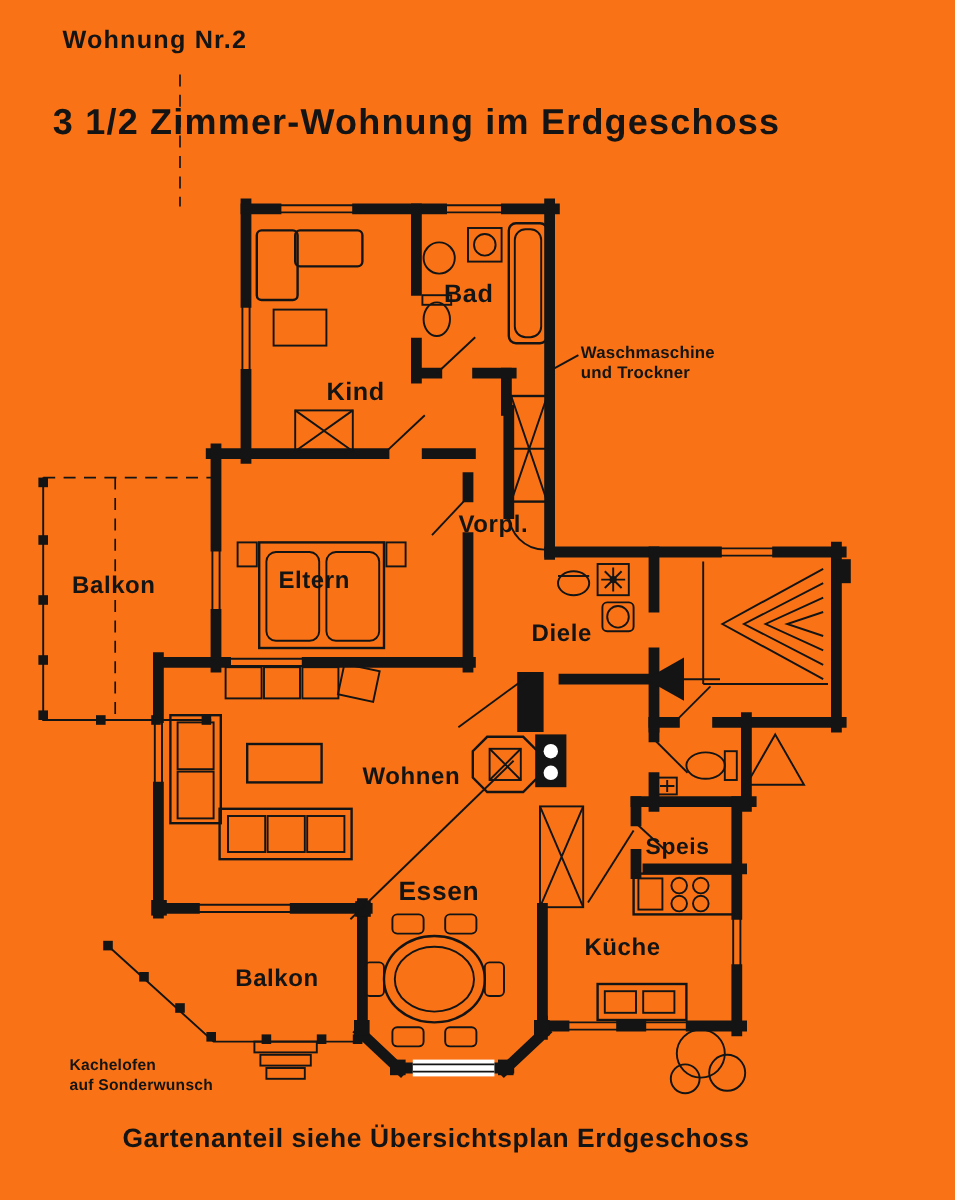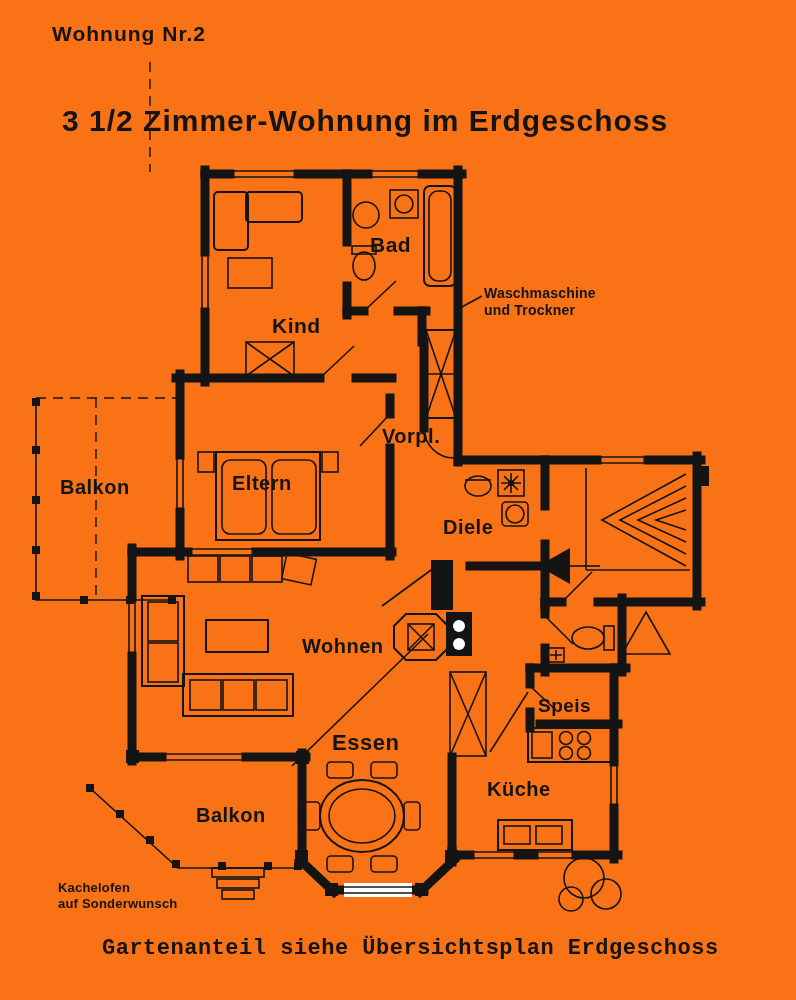--- a/index.html
+++ b/index.html
@@ -4,24 +4,24 @@
 <style>
   html,body{margin:0;padding:0;background:#ffffff;}
   .page{
     position:relative;width:796px;height:1000px;background:#f97316;
     font-family:"Liberation Sans", sans-serif;color:#141414;overflow:hidden;
   }
   .subtitle{
     position:absolute;left:52px;top:22px;font-size:21px;font-weight:700;letter-spacing:1px;
   }
   .title{
-    position:absolute;left:44px;top:86px;font-size:30px;font-weight:700;letter-spacing:1px;margin:18px;
+    position:absolute;left:44px;top:86px;font-size:30px;font-weight:700;letter-spacing:1px;margin:0;
   }
   .footer-note{
-    position:absolute;left:102px;top:936px;font-size:22px;font-weight:700;letter-spacing:0.5px;font-family:Liberation Mono, monospace;
+    position:absolute;left:102px;top:936px;font-size:22px;font-weight:700;letter-spacing:0.5px;
   }
   svg{position:absolute;left:0;top:0;}
   .wall{stroke:#141414;stroke-width:9;fill:none;stroke-linecap:square;}
   .thin{stroke:#141414;stroke-width:1.6;fill:none;}
   .thin2{stroke:#141414;stroke-width:2;fill:none;}
   .dash{stroke:#141414;stroke-width:1.4;fill:none;stroke-dasharray:10 7;}
   .fillink{fill:#141414;stroke:none;}
   .white{fill:#ffffff;stroke:none;}
   text{fill:#141414;font-family:"Liberation Sans", sans-serif;font-weight:700;}
   .lab20{font-size:20px;letter-spacing:0.5px;}

